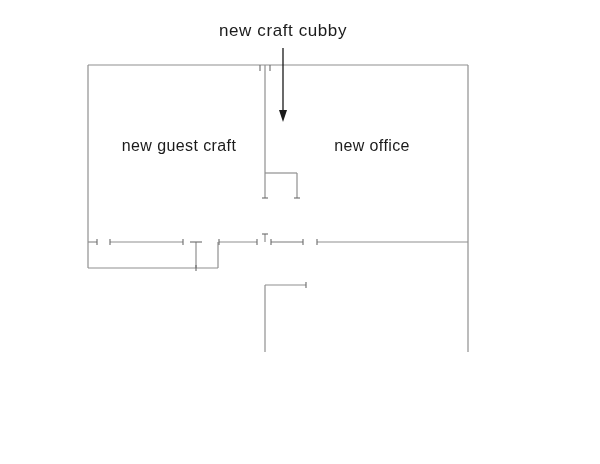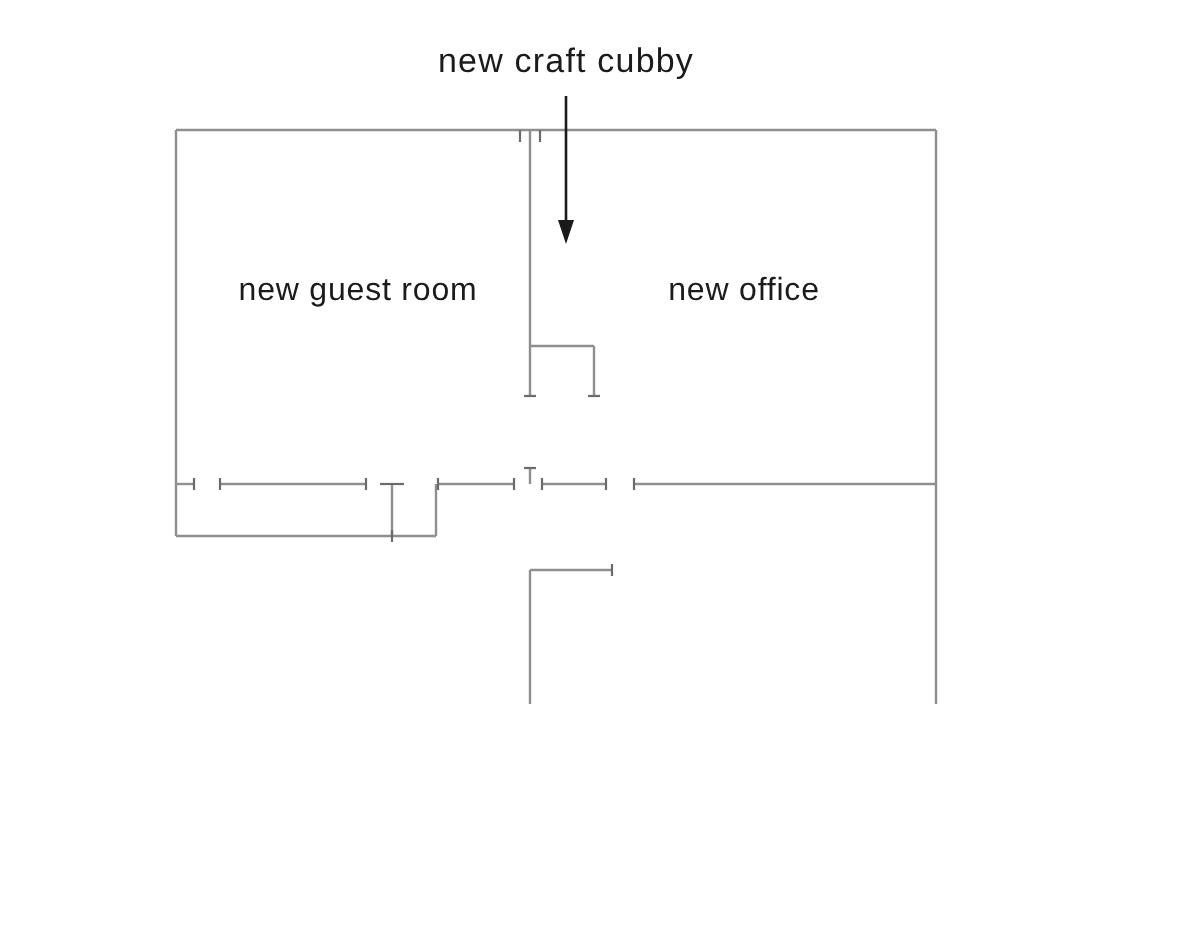--- a/index.html
+++ b/index.html
@@ -98,18 +98,18 @@
     </g>
 
     <g>
       <line class="arrow-line" x1="283" y1="48" x2="283" y2="112"></line>
       <polygon class="arrow-head" points="279,110 287,110 283,122"></polygon>
     </g>
   </svg>
 
   <div class="label annotation" style="left:283px; top:21px;">new craft cubby</div>
 
-  <div class="label" style="left:179px; top:137px;">new guest room</div>
+  <div class="label" style="left:179px; top:137px;">new guest craft</div>
 
   <div class="label" style="left:372px; top:137px;text-align:center;">new office</div>
 
 
 </div>
 
 </body></html>

